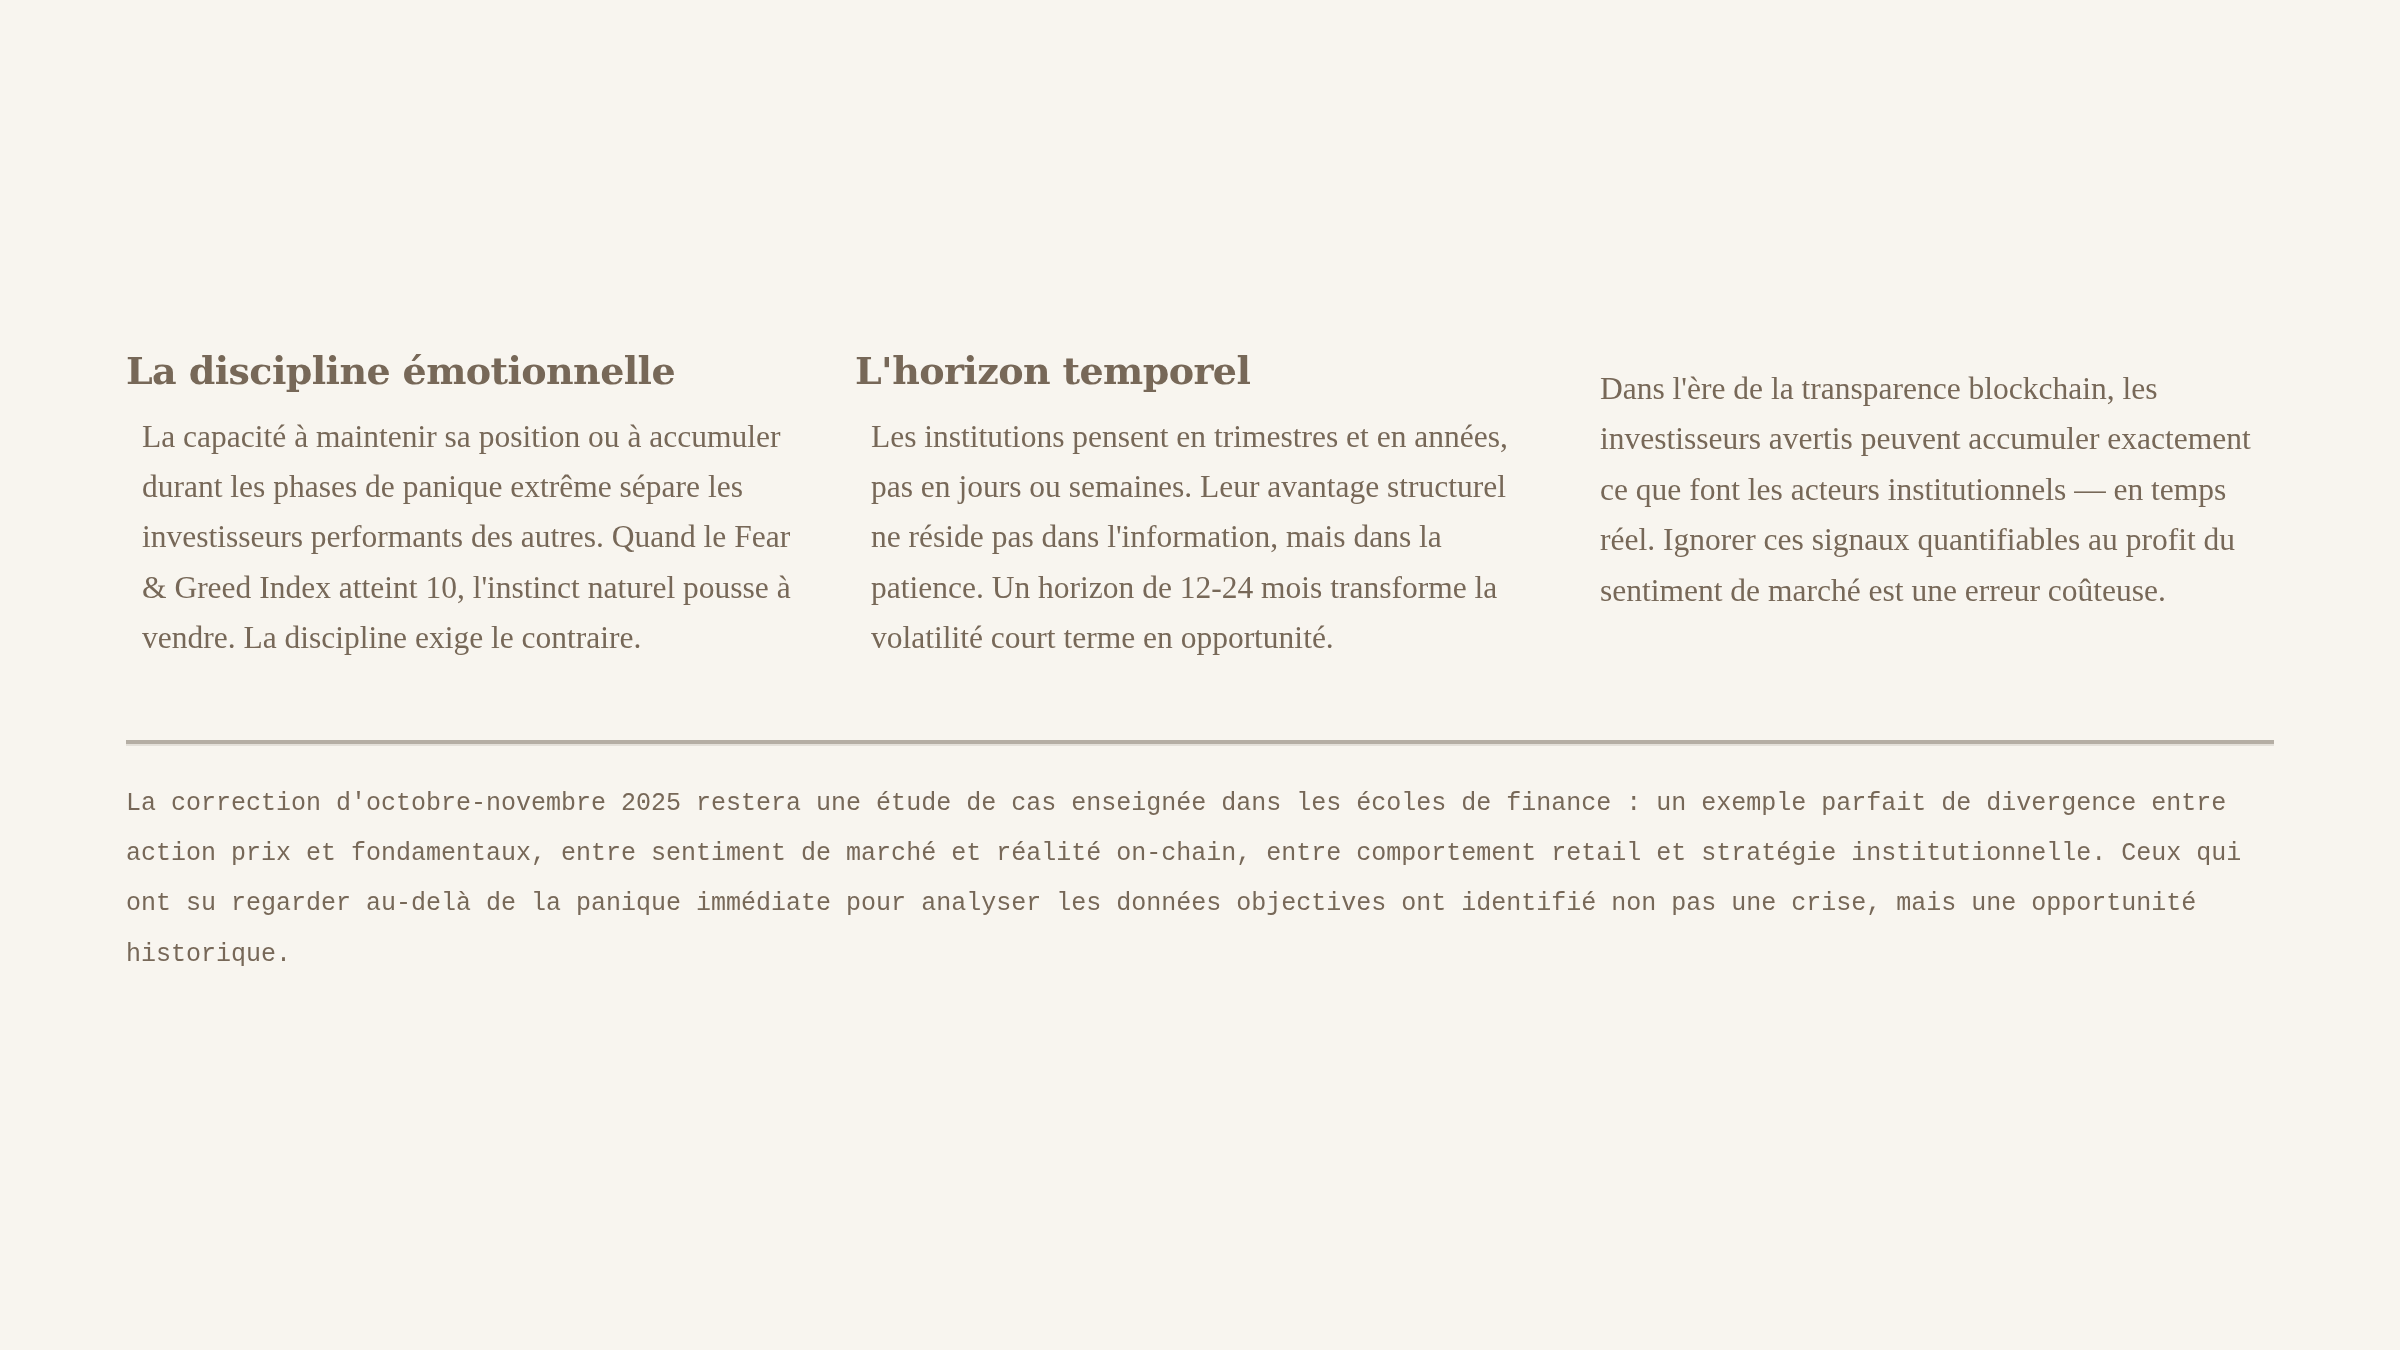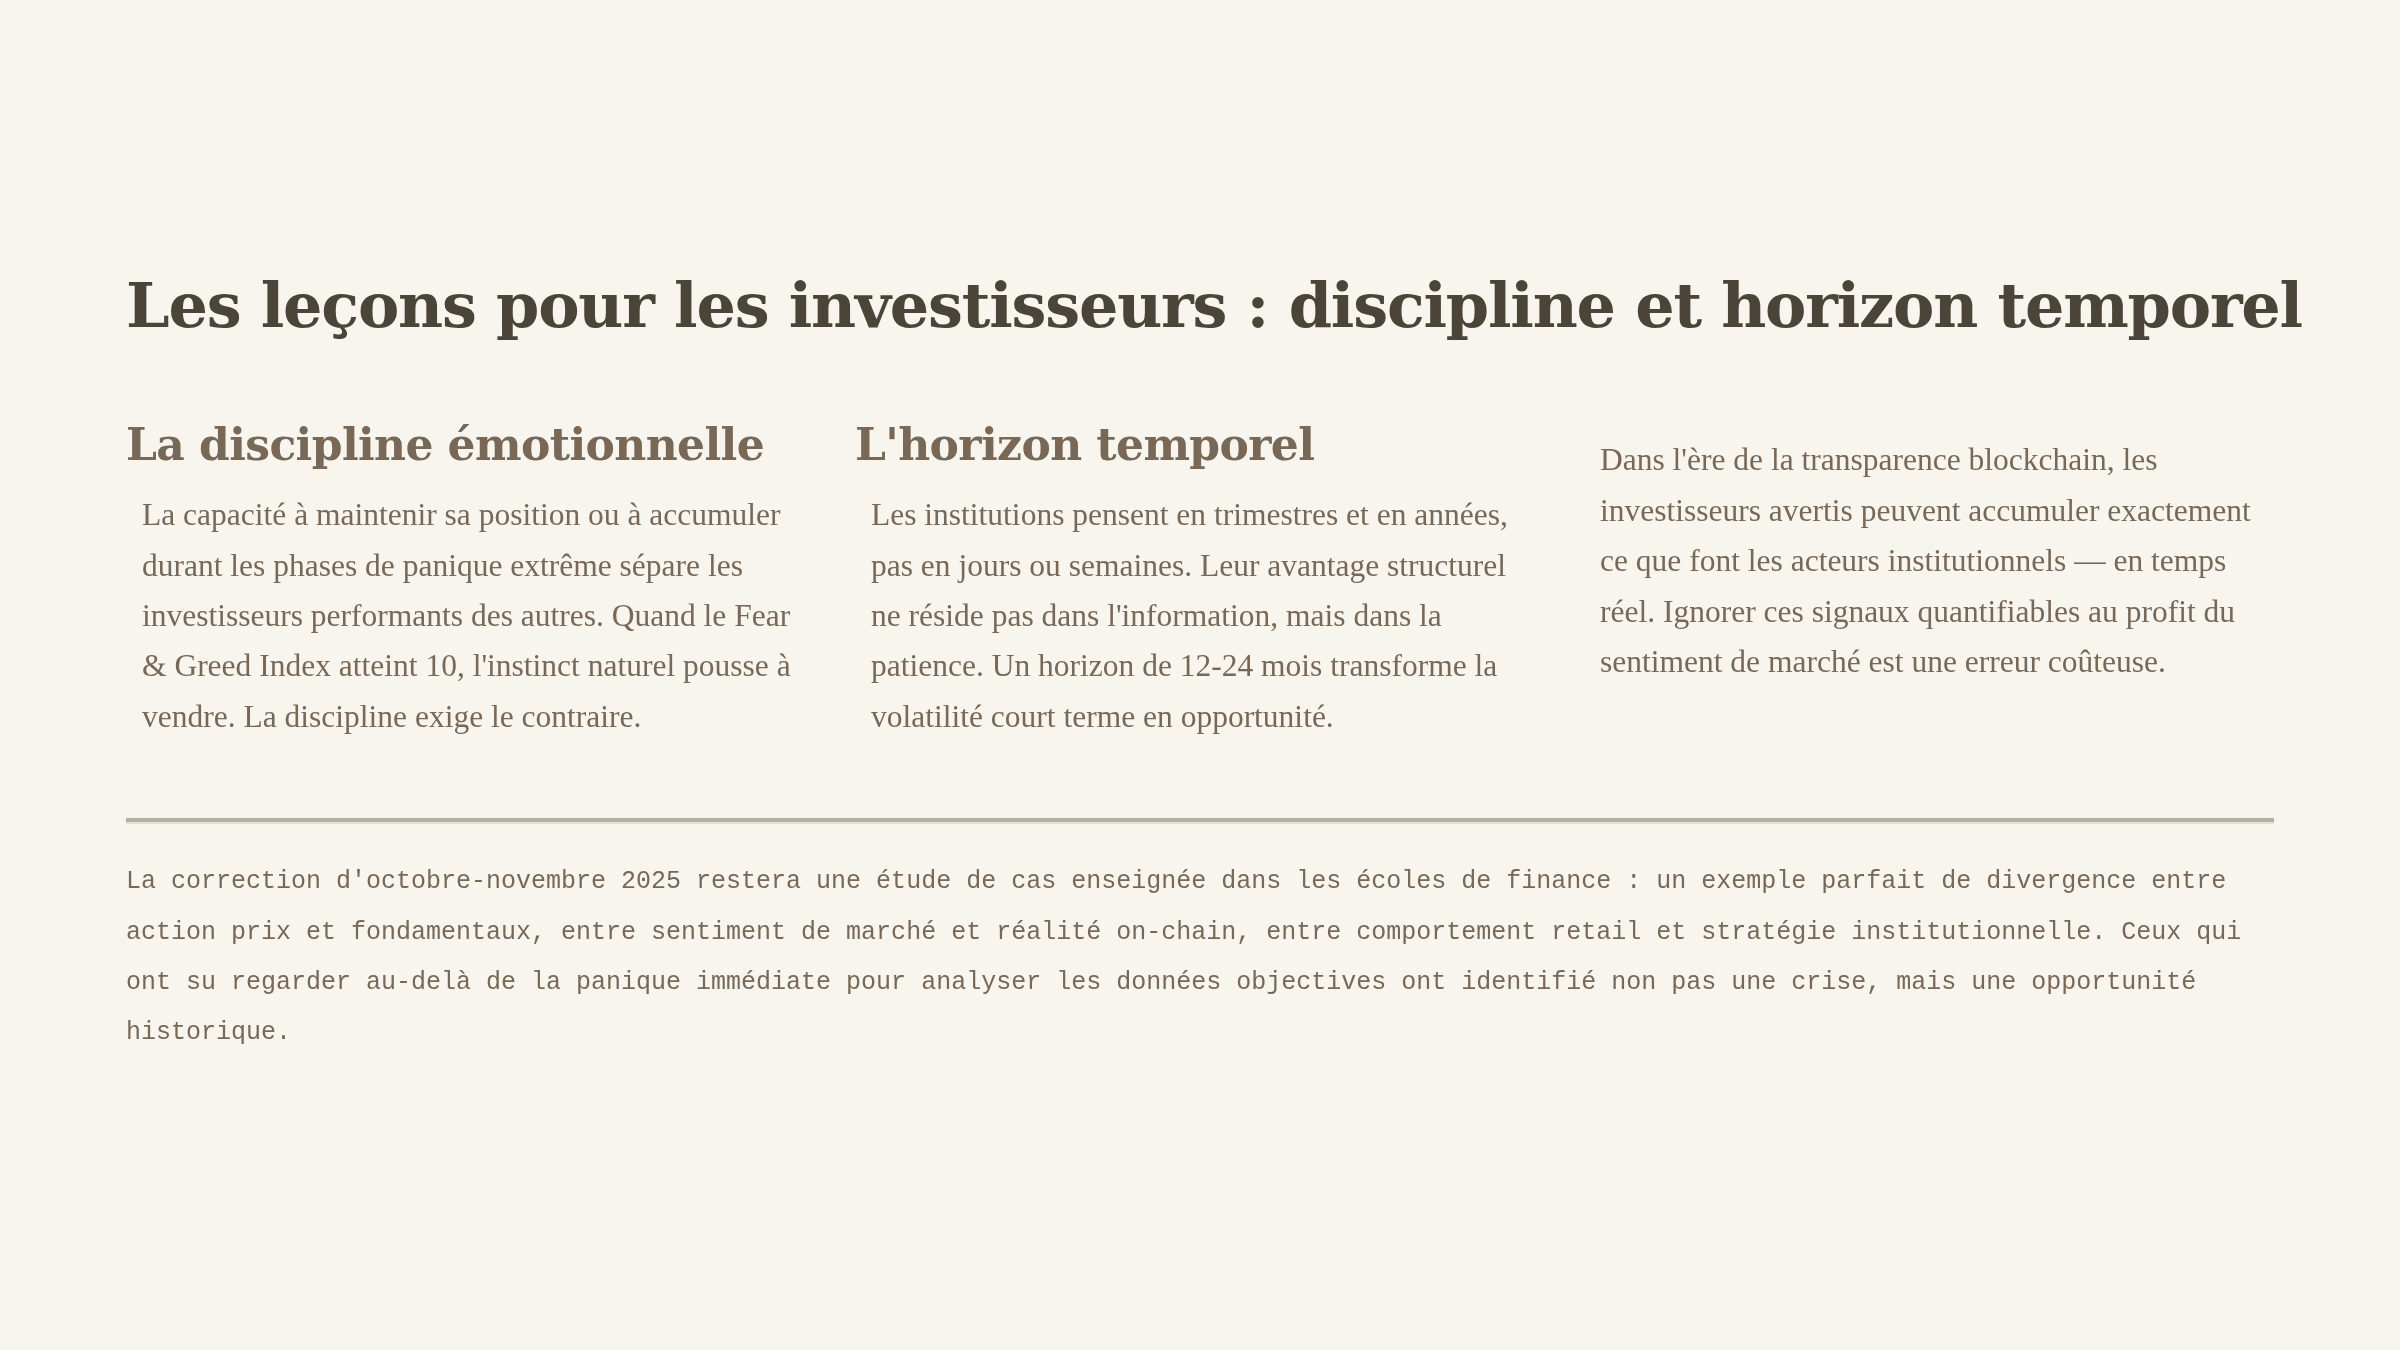--- a/index.html
+++ b/index.html
@@ -36,21 +36,21 @@
       margin-top: 78px;
     }
     .col {
       width: 689px;
       flex: 0 0 689px;
     }
     .col h2 {
       margin: 0 0 18px 0;
       font-family: "DejaVu Serif", "Liberation Serif", serif;
       font-weight: bold;
-      font-size: 44px;
+      font-size: 38px;
       line-height: 1.2;
       color: #776858;
       letter-spacing: -0.6px;
     }
     .col p {
       margin: 16px;
       font-family: "Liberation Serif", "DejaVu Serif", serif;
       font-size: 31.5px;
       line-height: 50.4px;
       color: #776858;
@@ -68,21 +68,20 @@
       font-size: 25px;
       line-height: 50.4px;
       color: #776858;
       width: 2148px;
     }
   </style>
 </head>
 <body>
 
 <div class="slide">
-  <h1 class="title">Les leçons pour les investisseurs : discipline et horizon temporel</h1>
 
   <div class="columns">
     <section class="col">
       <h2>La discipline émotionnelle</h2>
       <p>La capacité à maintenir sa position ou à accumuler durant les phases de panique extrême sépare les investisseurs performants des autres. Quand le Fear &amp; Greed Index atteint 10, l'instinct naturel pousse à vendre. La discipline exige le contraire.</p>
     </section>
     <section class="col">
       <h2>L'horizon temporel</h2>
       <p>Les institutions pensent en trimestres et en années, pas en jours ou semaines. Leur avantage structurel ne réside pas dans l'information, mais dans la patience. Un horizon de 12-24 mois transforme la volatilité court terme en opportunité.</p>
     </section>

